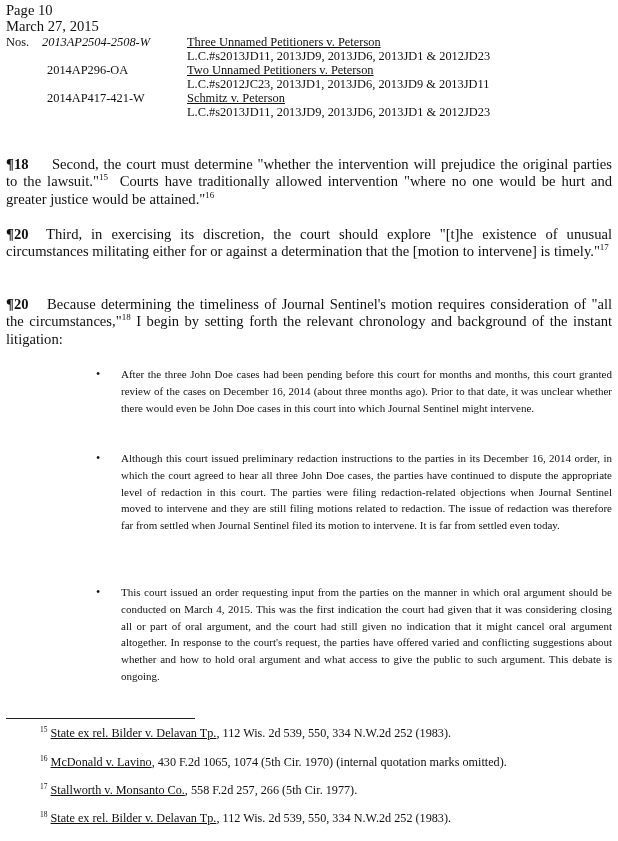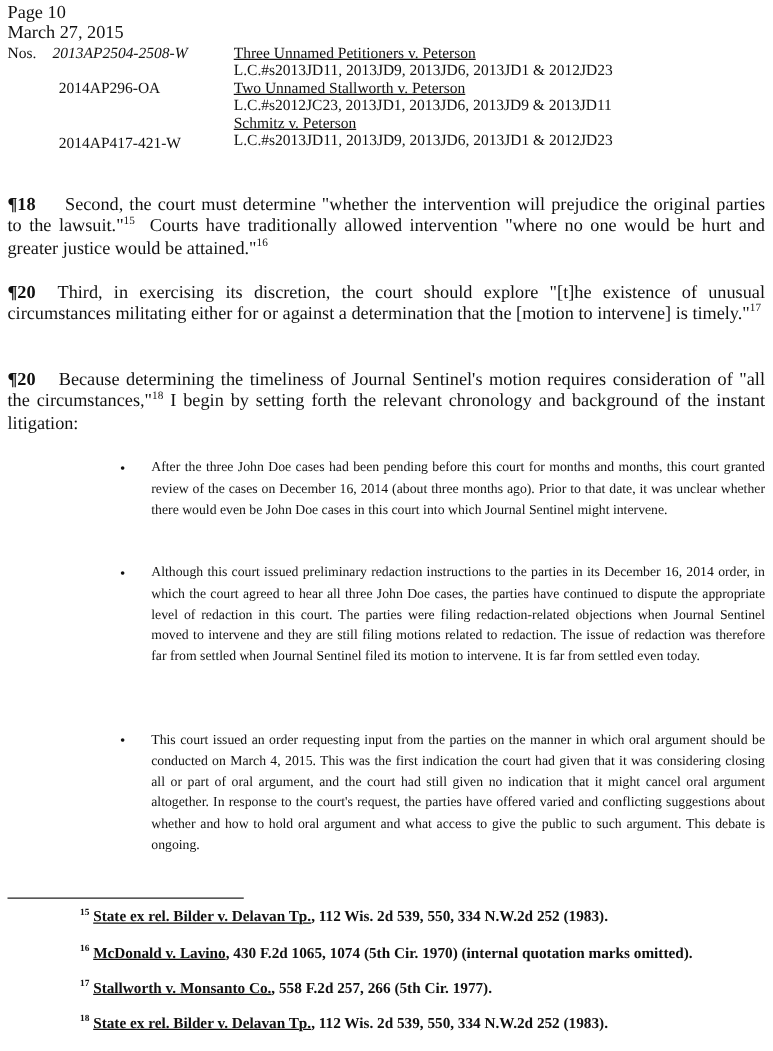--- a/index.html
+++ b/index.html
@@ -25,43 +25,43 @@
       position: absolute; left: 96px; width: 516px;
     }
     .bullet-dot {
       position: absolute; left: 0; top: 0; font-size: 12px;
     }
     .bullet-text {
       position: absolute; left: 25px; width: 491px;
       text-align: justify; font-size: 11px; line-height: 16.8px;
     }
     .fn-rule { position: absolute; left: 6px; top: 718px; width: 189px; height: 1px; background: #222; }
-    .fn { position: absolute; left: 64px; font-size: 12.2px; line-height: 14px; white-space: nowrap; font-weight: bold; }
+    .fn { position: absolute; left: 40px; font-size: 12.2px; line-height: 14px; white-space: nowrap; }
     .fn sup { font-size: 7.5px; vertical-align: 5px; }
   </style>
 </head>
 <body>
 
 <div class="abs hdr" style="top:2px;">Page 10</div>
 <div class="abs hdr" style="top:18px;">March 27, 2015</div>
 <div class="caseno" style="left:6px; top:36px;">Nos.</div>
 
 <div>
   <div>
     <div class="caseno" style="left:42px; top:36px;font-style:italic;">2013AP2504-2508-W</div>
     <div class="casecap u" style="top:36px;">Three Unnamed Petitioners v. Peterson</div>
     <div class="casecap" style="top:50px;">L.C.#s2013JD11, 2013JD9, 2013JD6, 2013JD1 &amp; 2012JD23</div>
   </div>
   <div>
     <div class="caseno" style="left:47px; top:64px;">2014AP296-OA</div>
-    <div class="casecap u" style="top:64px;">Two Unnamed Stallworth v. Peterson</div>
+    <div class="casecap u" style="top:64px;">Two Unnamed Petitioners v. Peterson</div>
     <div class="casecap" style="top:78px;">L.C.#s2012JC23, 2013JD1, 2013JD6, 2013JD9 &amp; 2013JD11</div>
   </div>
   <div>
-    <div class="caseno" style="left:47px; top:108px;">2014AP417-421-W</div>
+    <div class="caseno" style="left:47px; top:92px;">2014AP417-421-W</div>
     <div class="casecap u" style="top:92px;">Schmitz v. Peterson</div>
     <div class="casecap" style="top:106px;">L.C.#s2013JD11, 2013JD9, 2013JD6, 2013JD1 &amp; 2012JD23</div>
   </div>
 </div>
 
 <div class="para" style="top:156px;">
   <span class="pnum" style="width:46px;">¶18</span><span>Second, the court must determine "whether the intervention will prejudice the original parties to the lawsuit."</span><sup>15</sup><span style="white-space:pre-wrap;">  Courts have traditionally allowed intervention "where no one would be hurt and greater justice would be attained."</span><sup>16</sup>
 </div>
 
 <div class="para" style="top:226px;">

